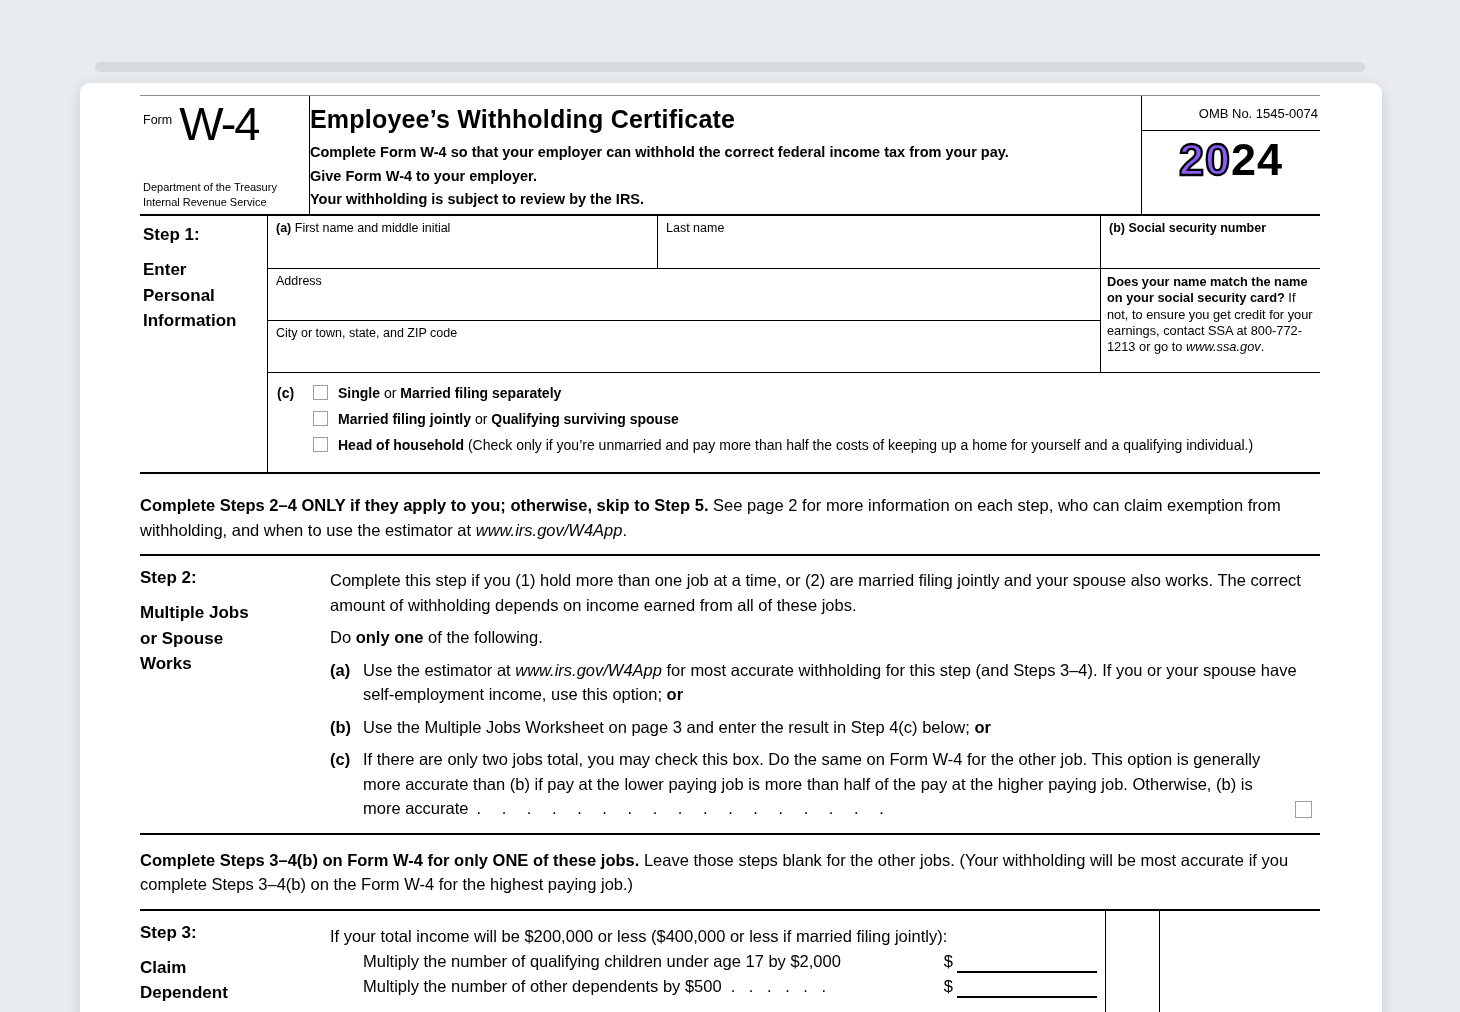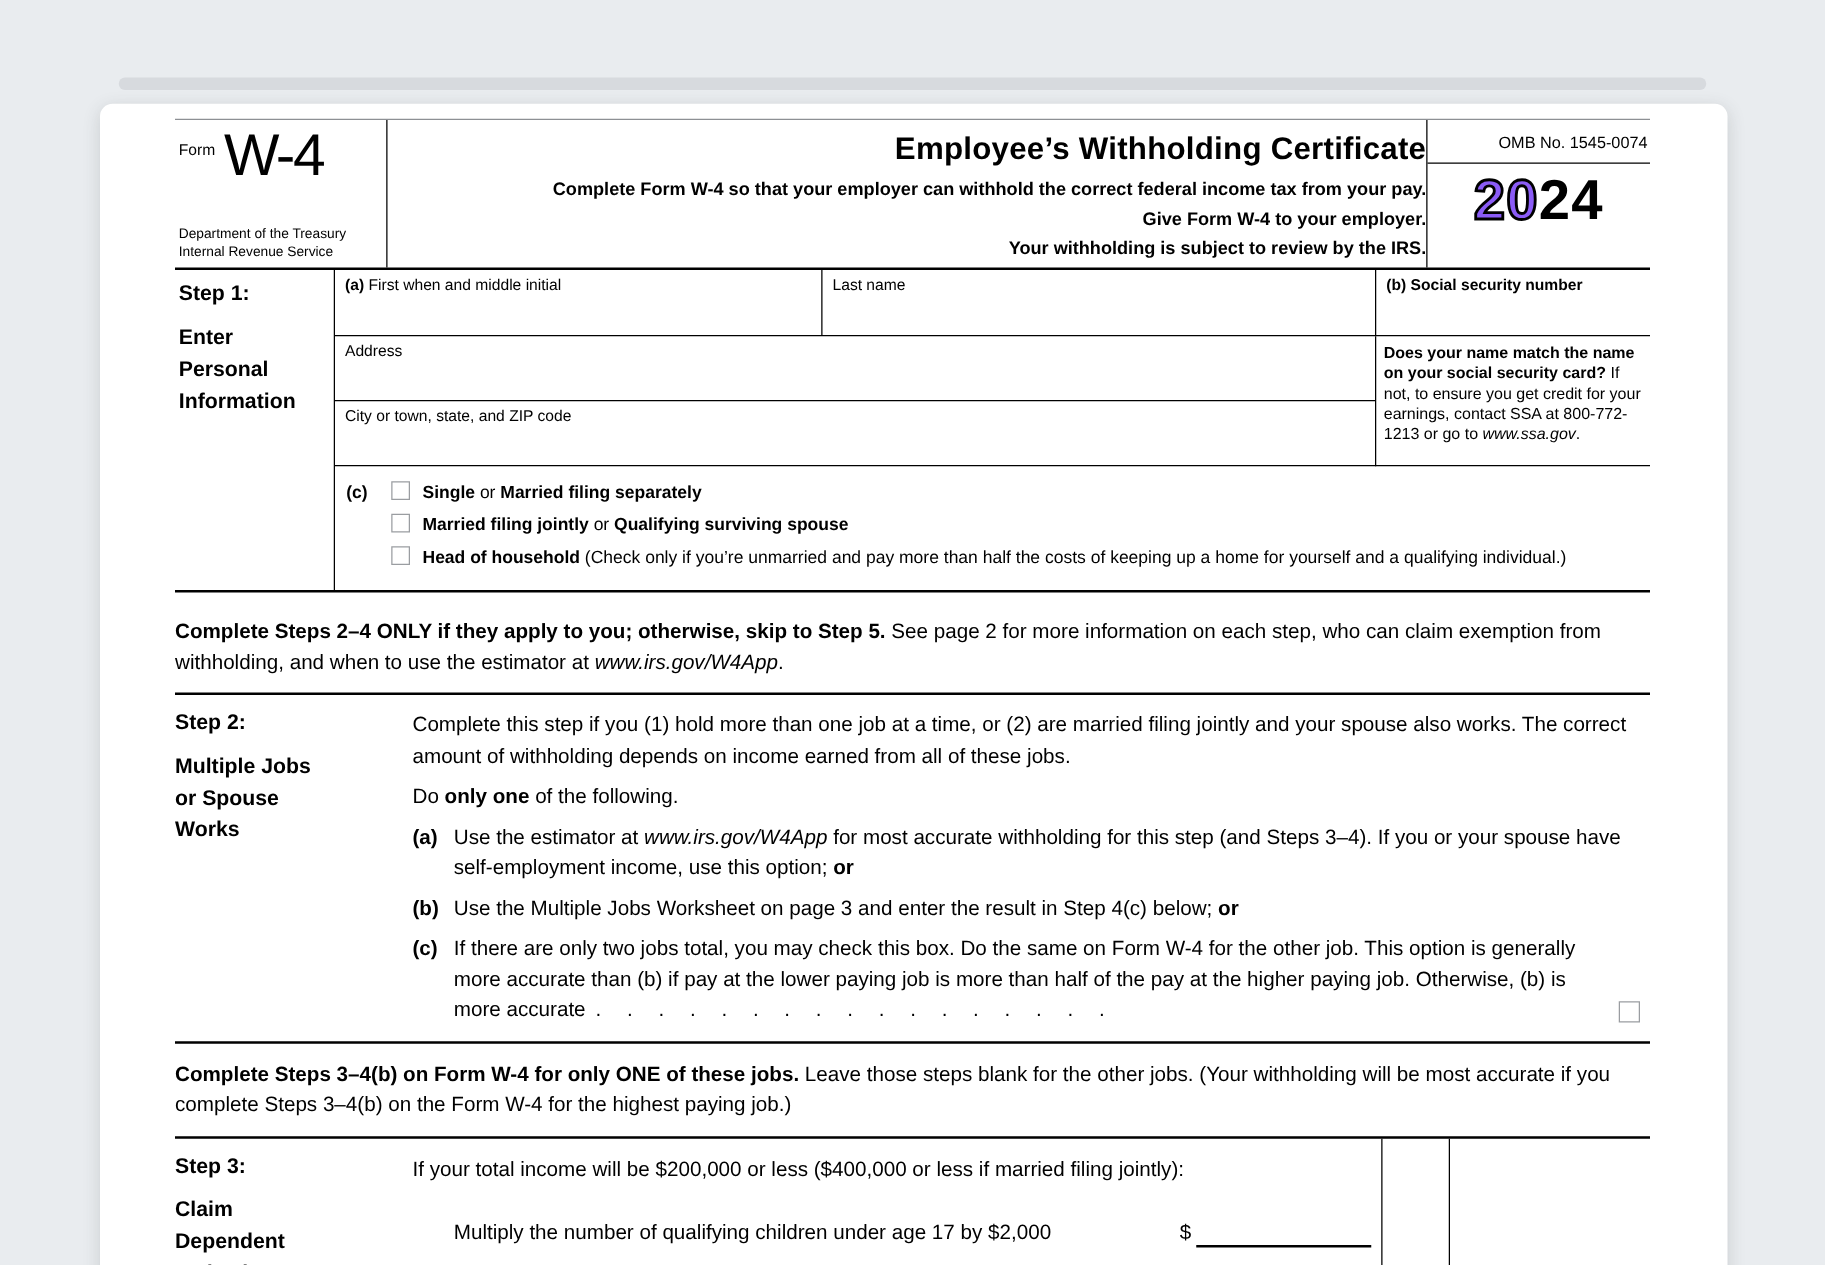--- a/index.html
+++ b/index.html
@@ -10,21 +10,21 @@
          box-shadow:0 4px 14px rgba(60,64,67,.18);overflow:hidden}
   .form{margin:12px 62px 0 60px;border-top:1px solid #8d9094}
 
   
   .hdr{display:flex;height:120px;border-bottom:2px solid #000}
   .hdr-left{width:170px;border-right:1px solid #000;display:flex;flex-direction:column;padding:6px 6px 5px 3px}
   .form-id{display:flex;align-items:center;gap:7px}
   .form-word{font-size:12.5px;padding-bottom:8px}
   .form-number{font-size:47px;font-weight:normal;letter-spacing:-2px;line-height:.95}
   .agency{margin-top:auto;font-size:11px;line-height:14.5px}
-  .hdr-center{flex:1;border-right:1px solid #000;text-align:right;padding-top:9px}
+  .hdr-center{flex:1;border-right:1px solid #000;text-align:left;padding-top:9px}
   .form-title{font-size:25px;font-weight:bold;letter-spacing:.2px}
   .hdr-sub{font-size:14.5px;font-weight:bold;line-height:23.5px}
   .hdr-sub.first{margin-top:7px}
   .hdr-right{width:178px;display:flex;flex-direction:column}
   .omb{font-size:13px;text-align:right;padding:10px 2px 9px;border-bottom:1px solid #000}
   .year{text-align:center;font-size:45px;font-weight:bold;padding-top:3px;letter-spacing:1px}
   .year-outline{color:#8b5cf6;-webkit-text-stroke:2.3px #000}
 
   
   .s1{display:flex;border-bottom:2px solid #000}
@@ -65,21 +65,21 @@
   .leaders{word-spacing:16px;margin-left:8px;white-space:nowrap}
   .box-c{position:absolute;right:8px;bottom:3px;width:17px;height:17px;border:1.5px solid #9a9da1;background:#fff}
   .note2{margin-top:13px;font-size:16.5px;line-height:24.5px}
 
   
   .s3{display:flex;height:235px}
   .s3-head{width:190px;padding-top:12px}
   .s3-body{width:775px;font-size:16.5px;line-height:24px;padding-top:13px}
   .s3-colnum{width:55px;border-left:1px solid #000;border-right:1px solid #000}
   .s3-colamt{flex:1}
-  .s3-line{display:flex;margin-top:26px;padding-left:33px}
+  .s3-line{display:flex;margin-top:1px;padding-left:33px}
   .amt-group{margin-left:auto;display:flex;align-items:flex-end;padding-right:8px}
   .amt-line{display:inline-block;width:140px;height:13px;border-bottom:2px solid #000;margin-left:4px}
   .leaders-sm{word-spacing:9px;margin-left:9px;white-space:nowrap}
 </style>
 </head>
 <body>
 
 <div class="canvas">
   <div class="top-strip"></div>
 
@@ -115,21 +115,21 @@
         <div class="s1-head">
           <div class="step-label">Step 1:</div>
           <div class="step-title-line">Enter</div>
           <div class="step-title-line">Personal</div>
           <div class="step-title-line">Information</div>
         </div>
         <div class="s1-body">
           <div class="s1-row1">
             <div class="cell cell-first">
               <span class="bold">(a)</span>
-              <span>First when and middle initial</span>
+              <span>First name and middle initial</span>
             </div>
             <div class="cell cell-last">
               <span>Last name</span>
             </div>
             <div class="cell cell-ssn">
               <span>(b)</span>
               <span>Social security number</span>
             </div>
           </div>
           <div class="s1-mid">

